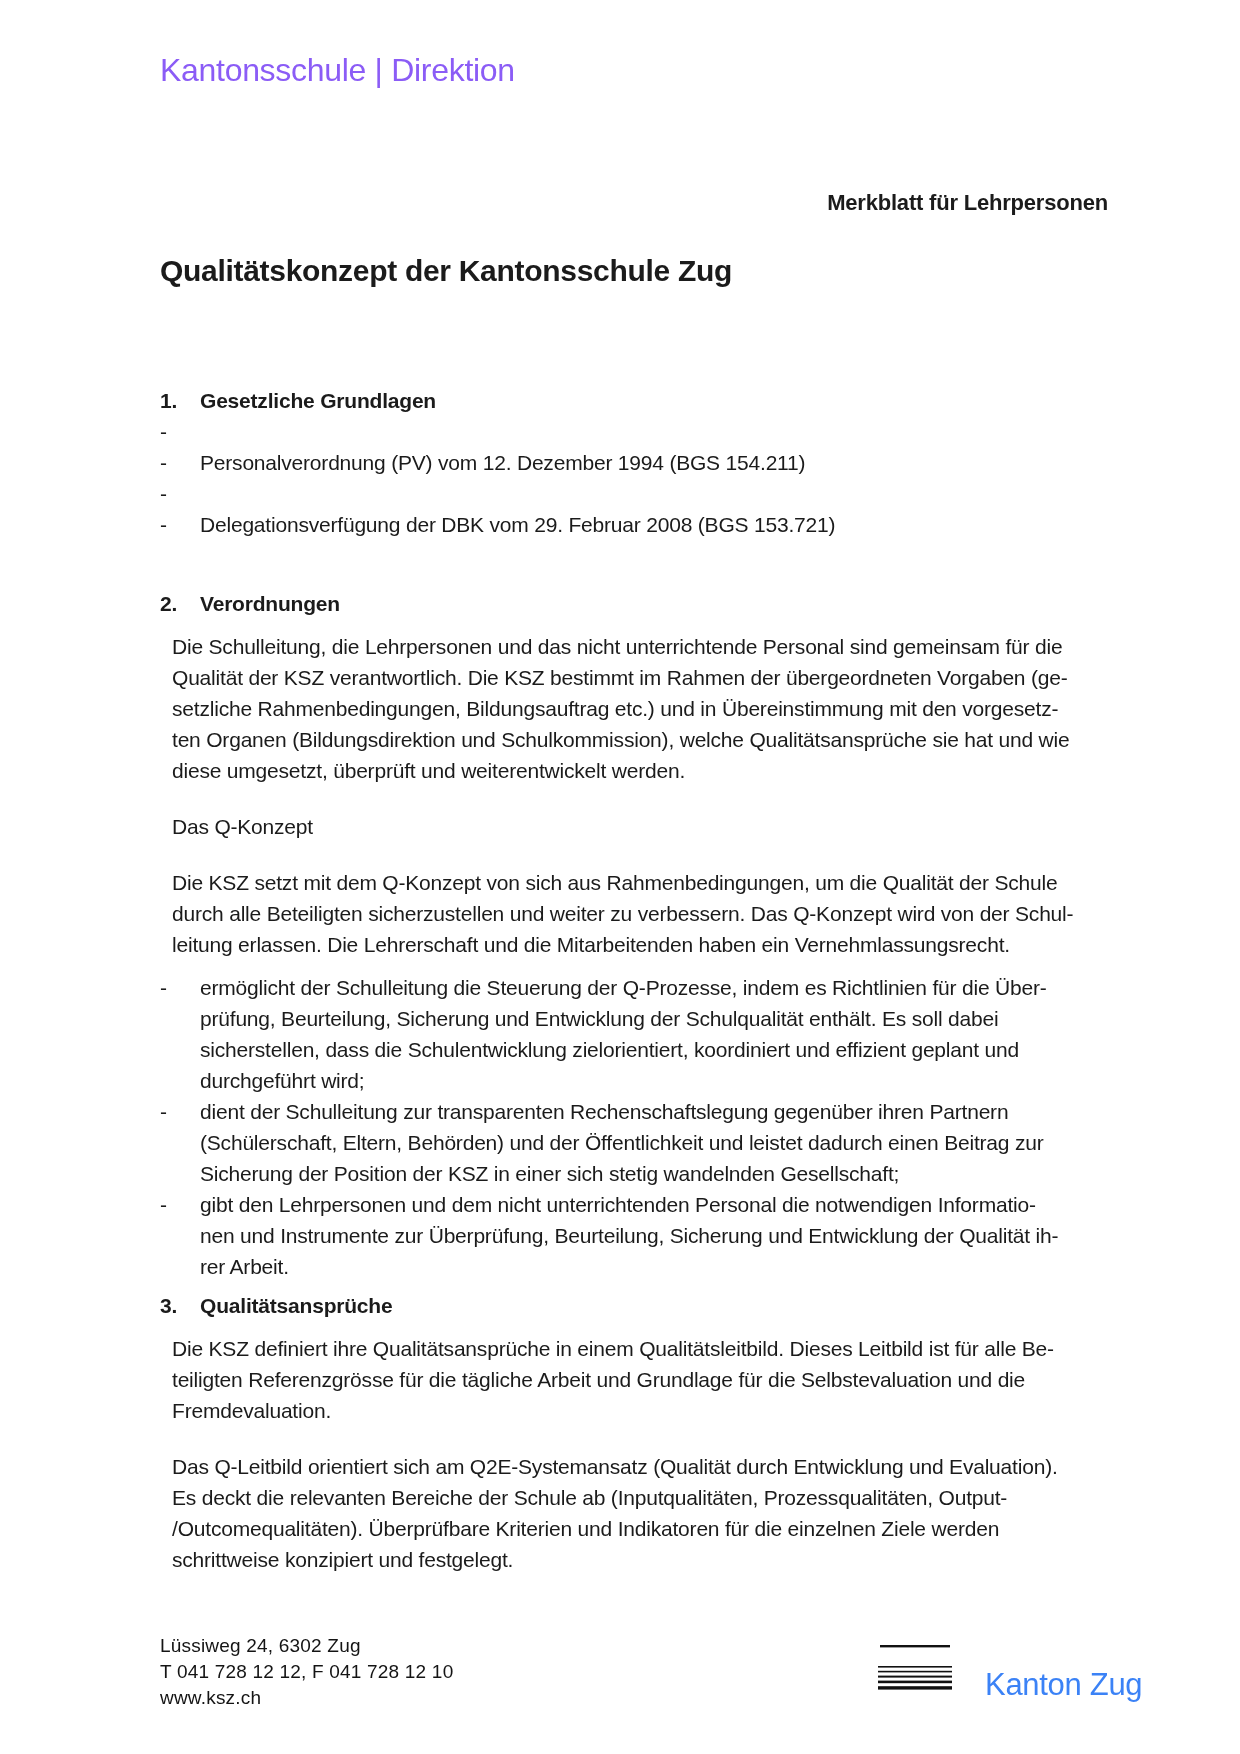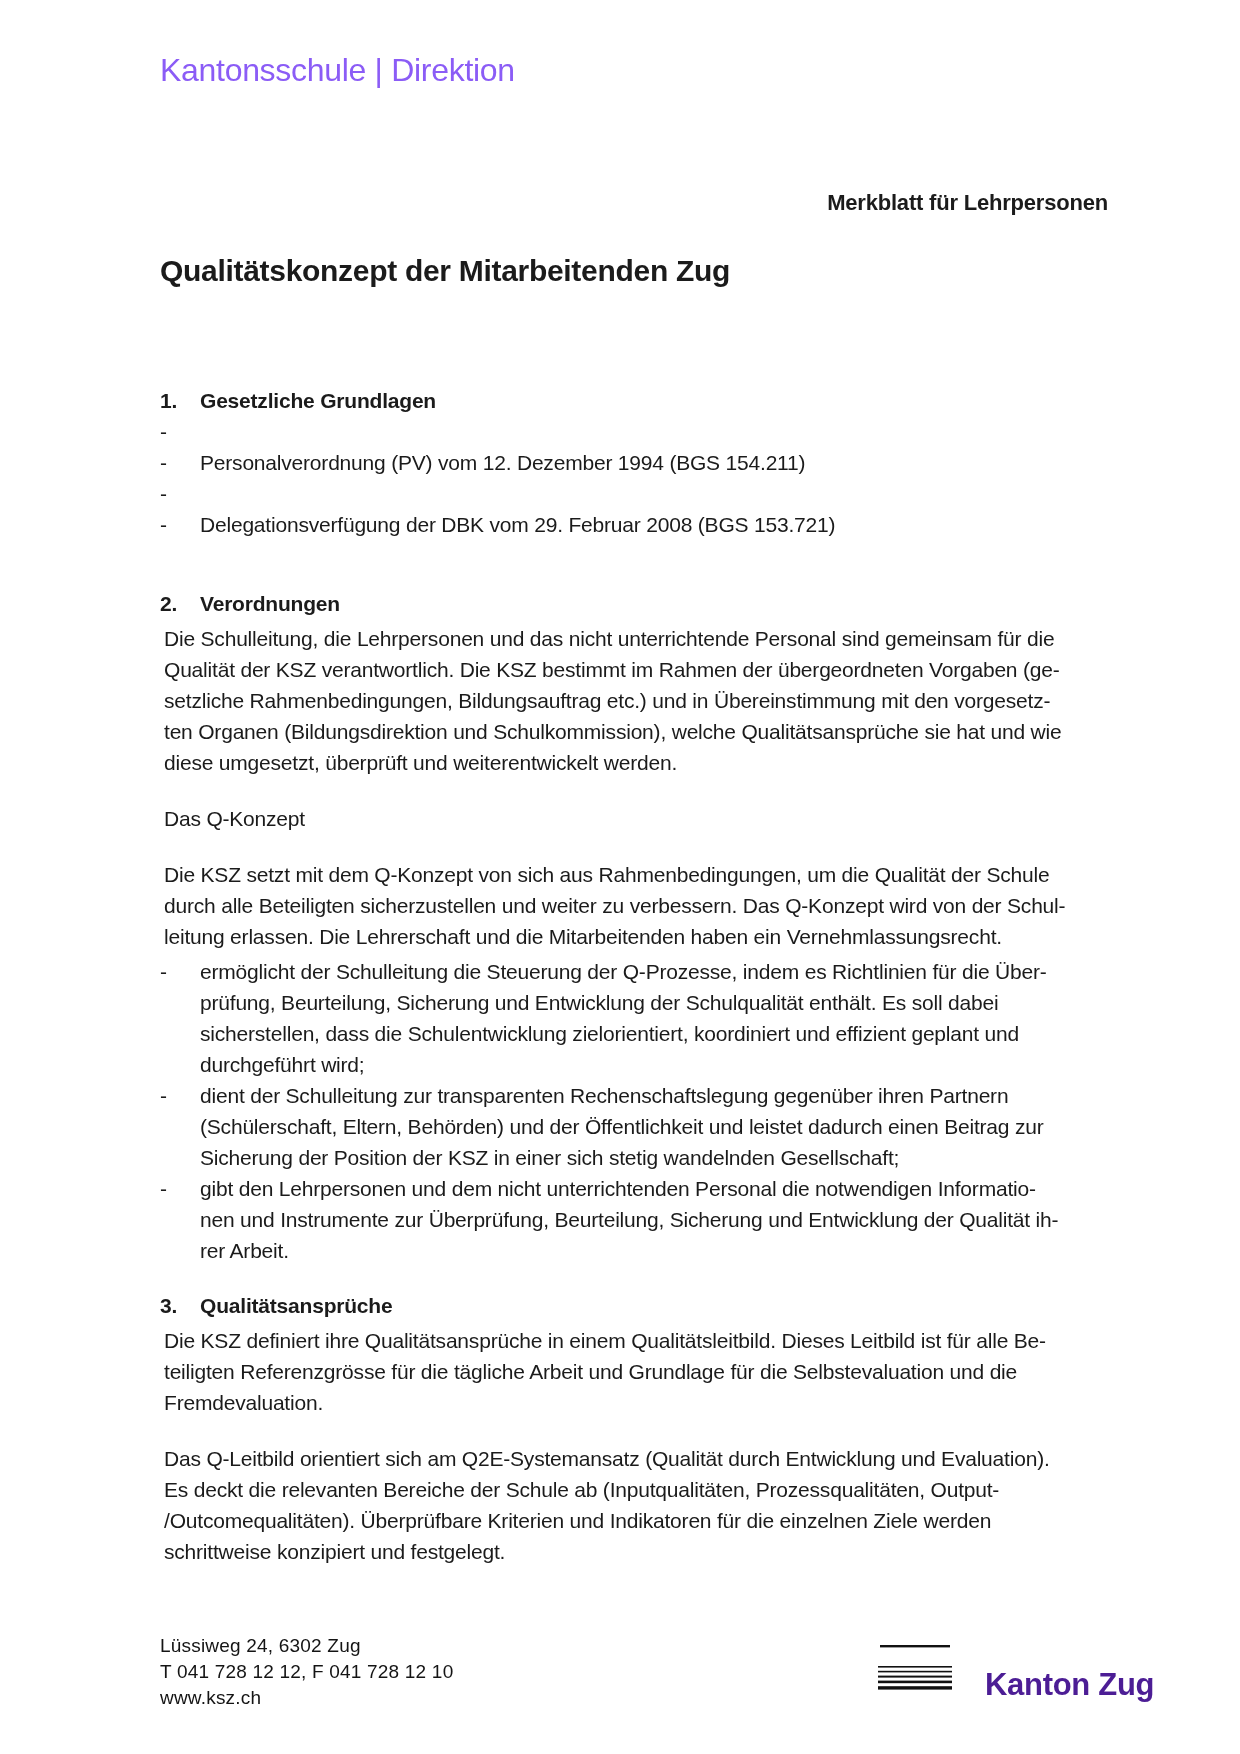--- a/index.html
+++ b/index.html
@@ -30,49 +30,49 @@
     position:absolute; left:160px; width:960px;
     font-size:21px; line-height:31px; letter-spacing:-0.2px;
   }
   .sec1 { top:385px; }
   .sec2 { top:588px; }
   .sec3 { top:1290px; }
 
   .sec-head { display:flex; font-weight:bold; }
   .num { flex:0 0 40px; }
 
-  .para { margin:4px; white-space:nowrap; }
+  .para { margin:12px; white-space:nowrap; }
   .gap { margin-top:25px; }
 
   .ditem { display:flex; }
   .dash { flex:0 0 40px; }
   .dtext { white-space:nowrap; }
 
   footer { position:absolute; left:0; top:0; width:1240px; height:1674px; pointer-events:none; }
   .address {
     position:absolute; left:160px; top:1633px;
     font-size:19px; line-height:26px; letter-spacing:0.2px; color:#141414;
   }
   .kanton-logo { position:absolute; left:878px; top:1644px; width:320px; height:60px; }
   .kanton-logo svg { position:absolute; left:0; top:0; }
   .kanton-text {
     position:absolute; left:107px; top:23px;
-    font-size:31px; font-weight:700; letter-spacing:-0.3px; color:#4c1d95;
+    font-size:31px; font-weight:400; letter-spacing:-0.3px; color:#3b82f6;
   }
 </style>
 </head>
 <body>
 
 <div class="page">
 
   <div class="letterhead">Kantonsschule | Direktion</div>
 
   <div class="doc-type">Merkblatt für Lehrpersonen</div>
 
-  <h1 class="doc-title">Qualitätskonzept der Mitarbeitenden Zug</h1>
+  <h1 class="doc-title">Qualitätskonzept der Kantonsschule Zug</h1>
 
   <section class="sec sec1">
     <div class="sec-head">
       <span class="num">1.</span>
       <span>Gesetzliche Grundlagen</span>
     </div>
     <div class="ditem">
       <span class="dash">-</span>
     </div>
     <div class="ditem">

